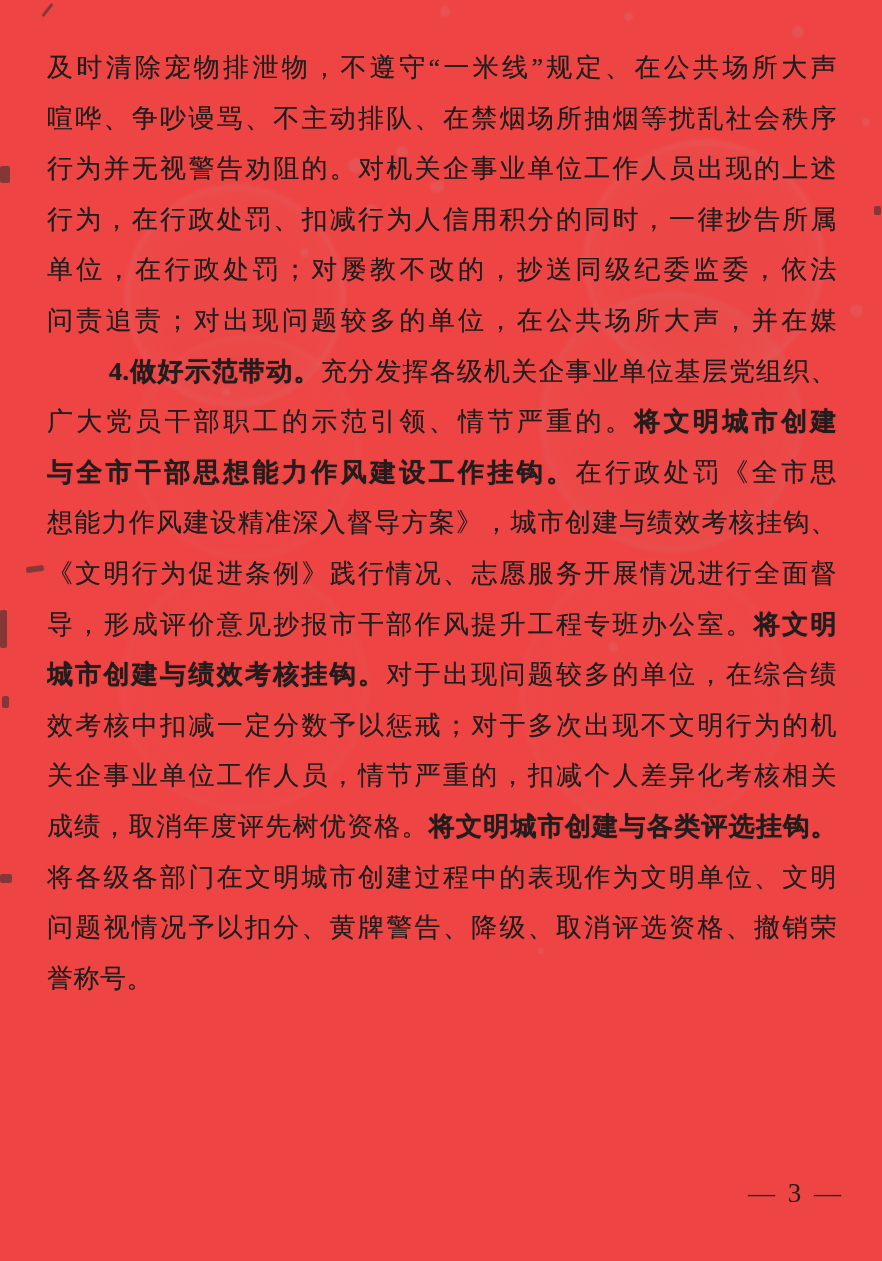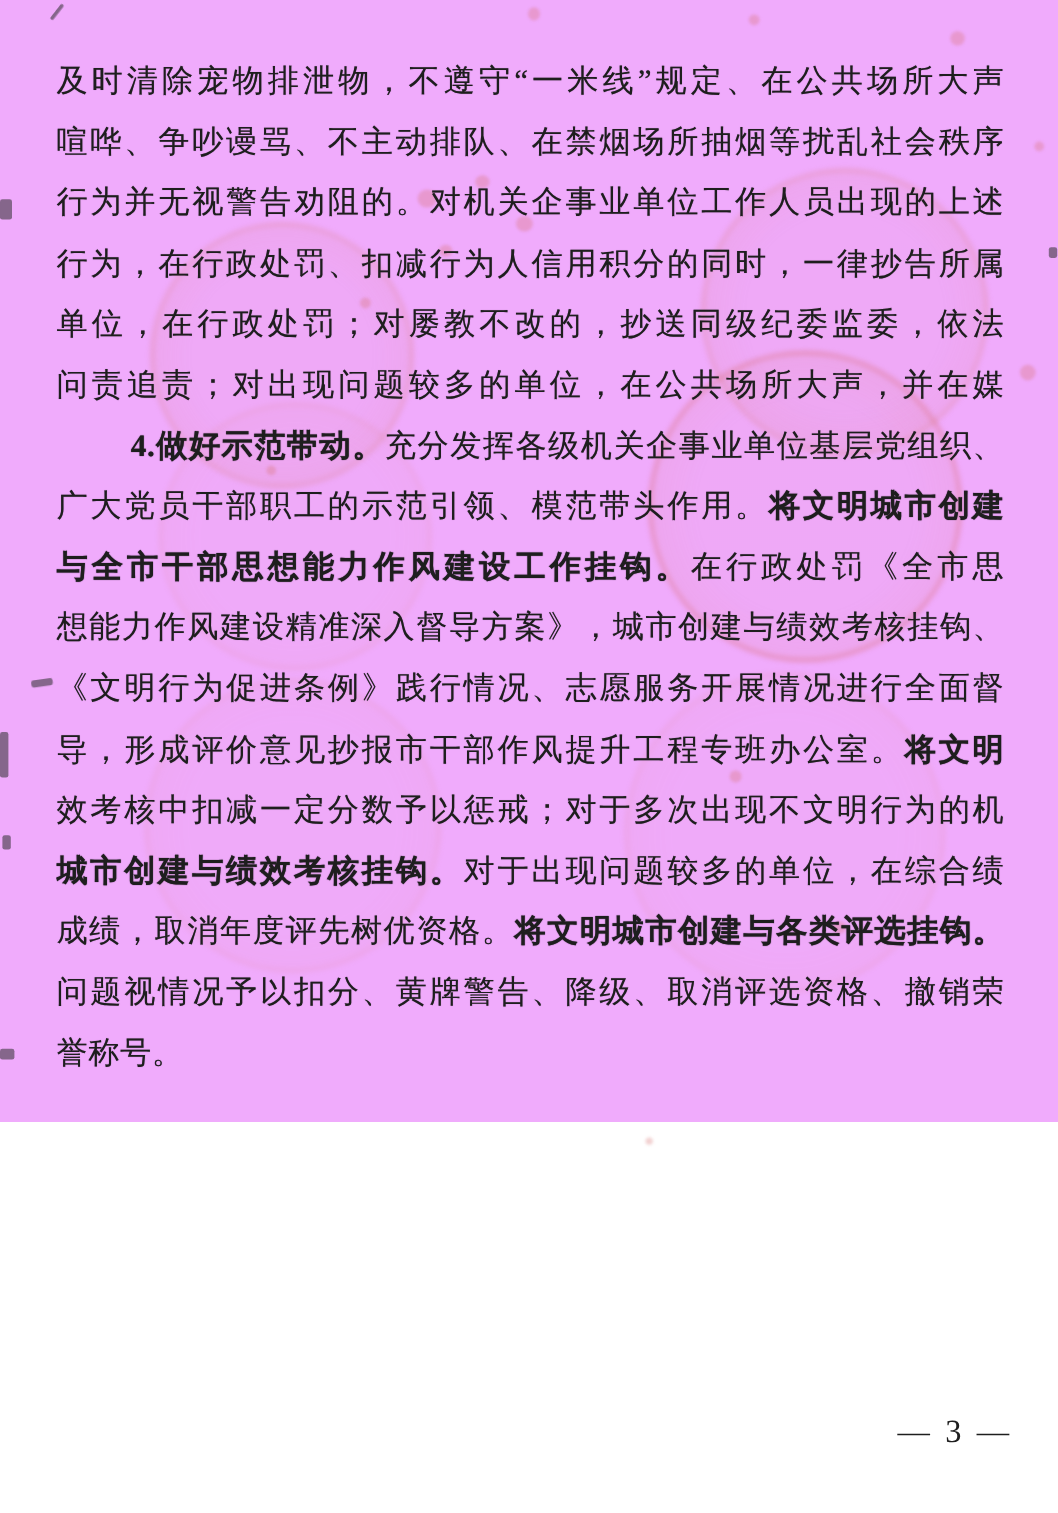--- a/index.html
+++ b/index.html
@@ -3,22 +3,22 @@
 <meta charset="utf-8">
 <style>
   * { margin: 0; padding: 0; box-sizing: border-box; }
   html, body {
     width: 882px; height: 1261px;
     overflow: hidden;
     font-family: "Liberation Serif", serif;
   }
   .page {
     position: relative;
-    width: 882px; height: 935px;
-    background: #f0abfc;
+    width: 882px; height: 1261px;
+    background: #ef4444;
     color: #212121;
     text-decoration: underline;
   }
   
   .content {
     position: absolute;
     left: 47px; right: 45px; top: 43px;
   }
   .line {
     font-size: 26px;
@@ -111,26 +111,28 @@
   <div class="smudge" style="left:874px; top:206px; width:7px; height:9px;"></div>
 
   <div class="content" id="doc-lines">
       <div class="line"><span class="run">及时清除宠物排泄物，不遵守“一米线”规定、在公共场所大声</span></div>
       <div class="line"><span class="run">喧哗、争吵谩骂、不主动排队、在禁烟场所抽烟等扰乱社会秩序</span></div>
       <div class="line"><span class="run">行为并无视警告劝阻的。对机关企事业单位工作人员出现的上述</span></div>
       <div class="line"><span class="run">行为，在行政处罚、扣减行为人信用积分的同时，一律抄告所属</span></div>
       <div class="line"><span class="run">单位，在行政处罚；对屡教不改的，抄送同级纪委监委，依法</span></div>
       <div class="line"><span class="run">问责追责；对出现问题较多的单位，在公共场所大声，并在媒</span></div>
       <div class="line indent"><span class="run bold">4.做好示范带动。</span><span class="run">充分发挥各级机关企事业单位基层党组织、</span></div>
-      <div class="line"><span class="run">广大党员干部职工的示范引领、模范带头作用。</span><span class="run bold">将文明城市创建</span></div>
+      <div class="line"><span class="run">广大党员干部职工的示范引领、情节严重的。</span><span class="run bold">将文明城市创建</span></div>
       <div class="line"><span class="run bold">与全市干部思想能力作风建设工作挂钩。</span><span class="run">在行政处罚《全市思</span></div>
       <div class="line"><span class="run">想能力作风建设精准深入督导方案》，城市创建与绩效考核挂钩、</span></div>
       <div class="line"><span class="run">《文明行为促进条例》践行情况、志愿服务开展情况进行全面督</span></div>
       <div class="line"><span class="run">导，形成评价意见抄报市干部作风提升工程专班办公室。</span><span class="run bold">将文明</span></div>
+      <div class="line"><span class="run bold">城市创建与绩效考核挂钩。</span><span class="run">对于出现问题较多的单位，在综合绩</span></div>
       <div class="line"><span class="run">效考核中扣减一定分数予以惩戒；对于多次出现不文明行为的机</span></div>
-      <div class="line"><span class="run bold">城市创建与绩效考核挂钩。</span><span class="run">对于出现问题较多的单位，在综合绩</span></div>
+      <div class="line"><span class="run">关企事业单位工作人员，情节严重的，扣减个人差异化考核相关</span></div>
       <div class="line"><span class="run">成绩，取消年度评先树优资格。</span><span class="run bold">将文明城市创建与各类评选挂钩。</span></div>
+      <div class="line"><span class="run">将各级各部门在文明城市创建过程中的表现作为文明单位、文明</span></div>
       <div class="line"><span class="run">问题视情况予以扣分、黄牌警告、降级、取消评选资格、撤销荣</span></div>
       <div class="line para-end"><span class="run">誉称号。</span></div>
     </div>
 
   <div class="footer">— 3 —</div>
 </div>
 
 </body></html>

